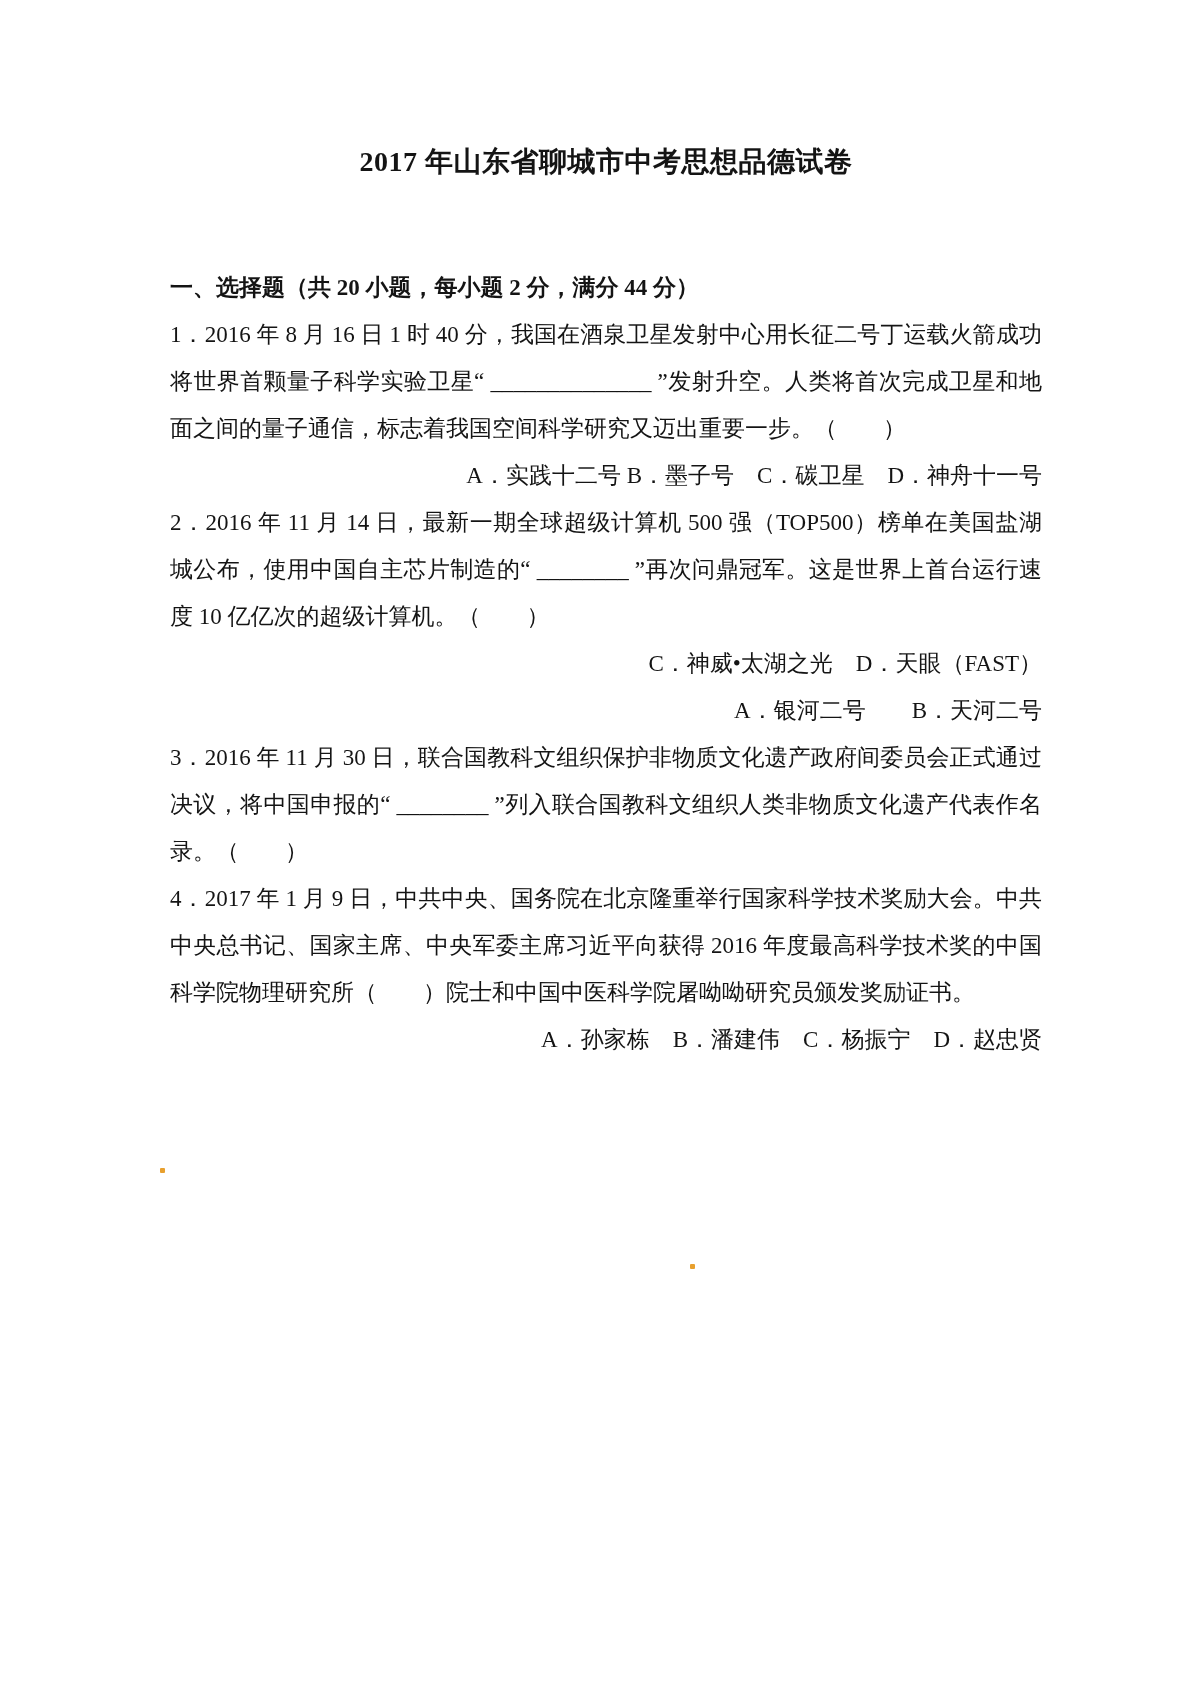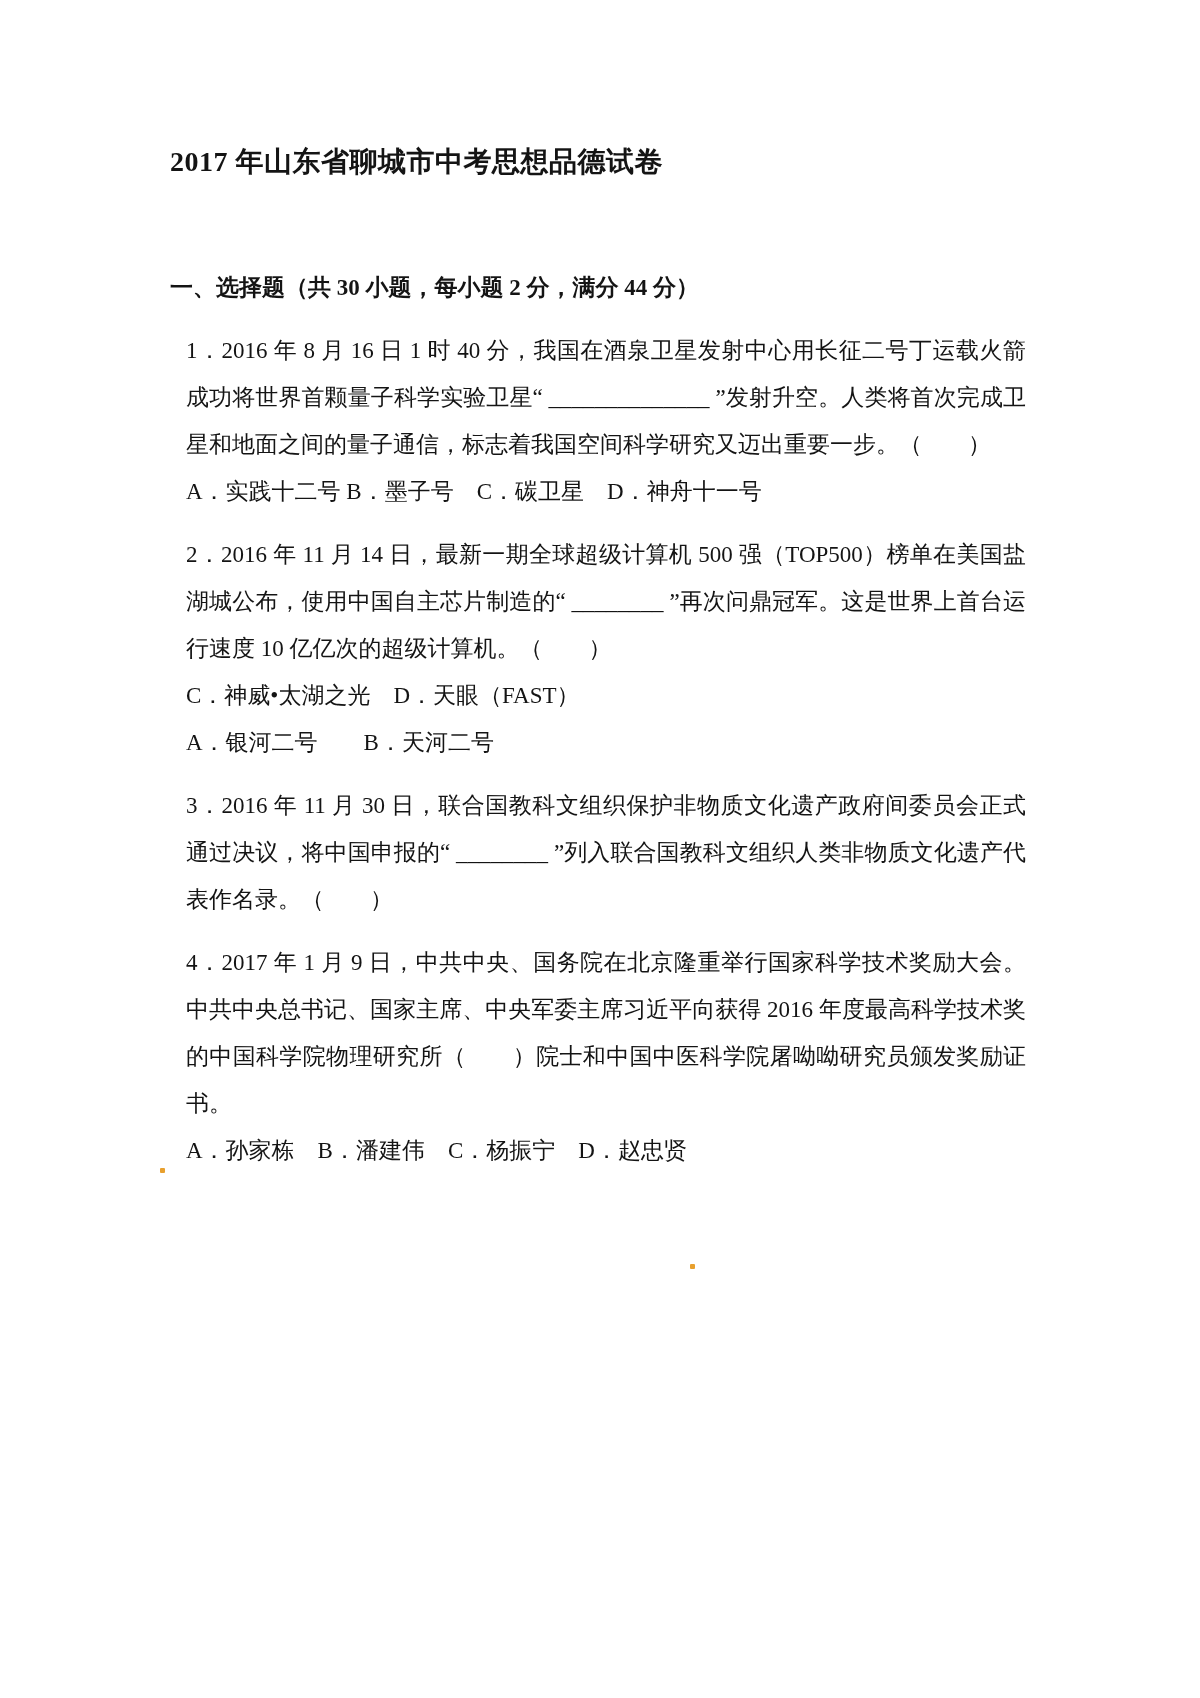--- a/index.html
+++ b/index.html
@@ -14,58 +14,58 @@
   }
   .content {
     position: absolute;
     left: 170px;
     top: 0;
     width: 872px;
   }
   .doc-title {
     font-size: 28px;
     font-weight: bold;
-    text-align: left;
+    text-align: center;
     margin: 142px 0 0 0;
     line-height: 40px;
     letter-spacing: 0.5px;
   }
   .section-heading {
     font-size: 23px;
     font-weight: bold;
     margin: 82px 0 0 0;
     line-height: 47px;
     text-align: left;
   }
   .stem, .opts, .closing {
     font-size: 23px;
     line-height: 47px;
     margin: 0;
   }
   .stem { text-align: justify; }
-  .opts, .closing { text-align: left; }
-  .question { margin: 16px; }
+  .opts, .closing { text-align: right; }
+  .question { margin: 0; }
   .stray {
     position: absolute;
     width: 5px;
     height: 5px;
     border-radius: 1px;
   }
   .stray-1 { left: 160px; top: 1168px; }
   .stray-2 { left: 690px; top: 1264px; }
 </style>
 </head>
 <body>
 
 <div class="page">
   <div class="content">
 
     <h1 class="doc-title">2017 年山东省聊城市中考思想品德试卷</h1>
 
-    <h2 class="section-heading">一、选择题（共 30 小题，每小题 2 分，满分 44 分）</h2>
+    <h2 class="section-heading">一、选择题（共 20 小题，每小题 2 分，满分 44 分）</h2>
 
     <section class="question">
       <p class="stem">1．2016 年 8 月 16 日 1 时 40 分，我国在酒泉卫星发射中心用长征二号丁运载火箭成功将世界首颗量子科学实验卫星“ ______________ ”发射升空。人类将首次完成卫星和地面之间的量子通信，标志着我国空间科学研究又迈出重要一步。（　　）</p>
       <p class="opts">A．实践十二号 B．墨子号　C．碳卫星　D．神舟十一号</p>
     </section>
 
     <section class="question">
       <p class="stem">2．2016 年 11 月 14 日，最新一期全球超级计算机 500 强（TOP500）榜单在美国盐湖城公布，使用中国自主芯片制造的“ ________ ”再次问鼎冠军。这是世界上首台运行速度 10 亿亿次的超级计算机。（　　）</p>
       <p class="opts">C．神威•太湖之光　D．天眼（FAST）</p>
       <p class="opts">A．银河二号　　B．天河二号</p>

